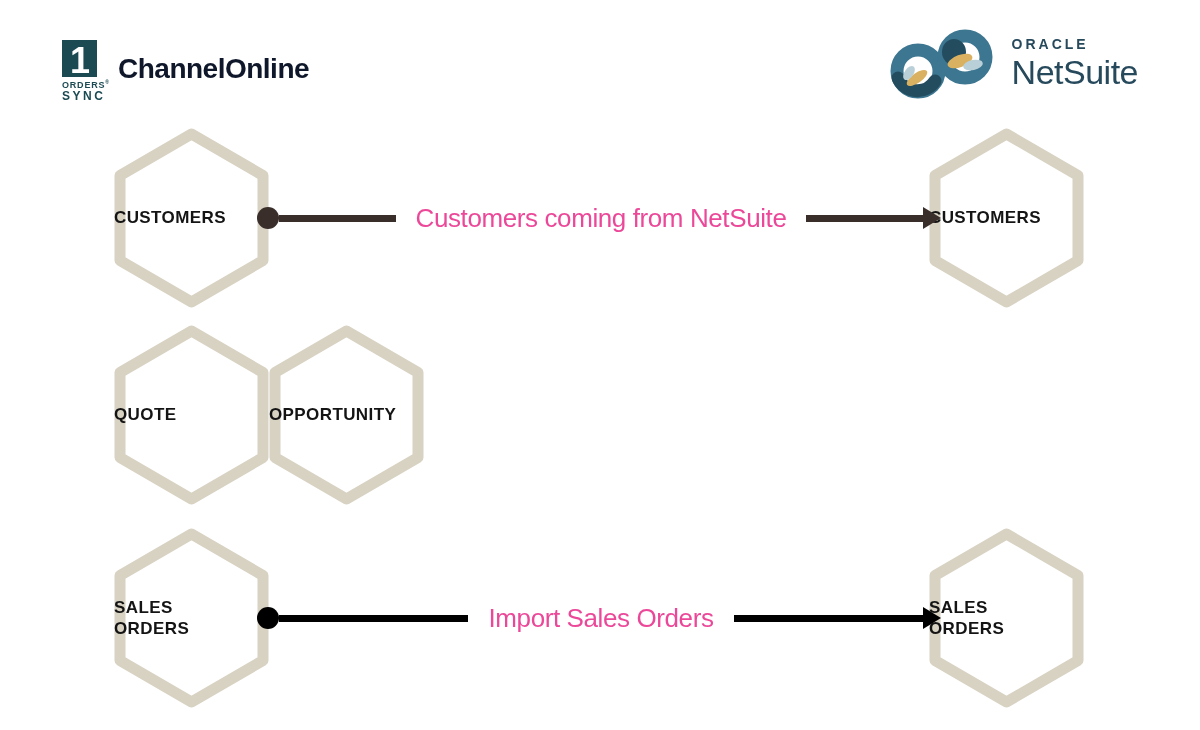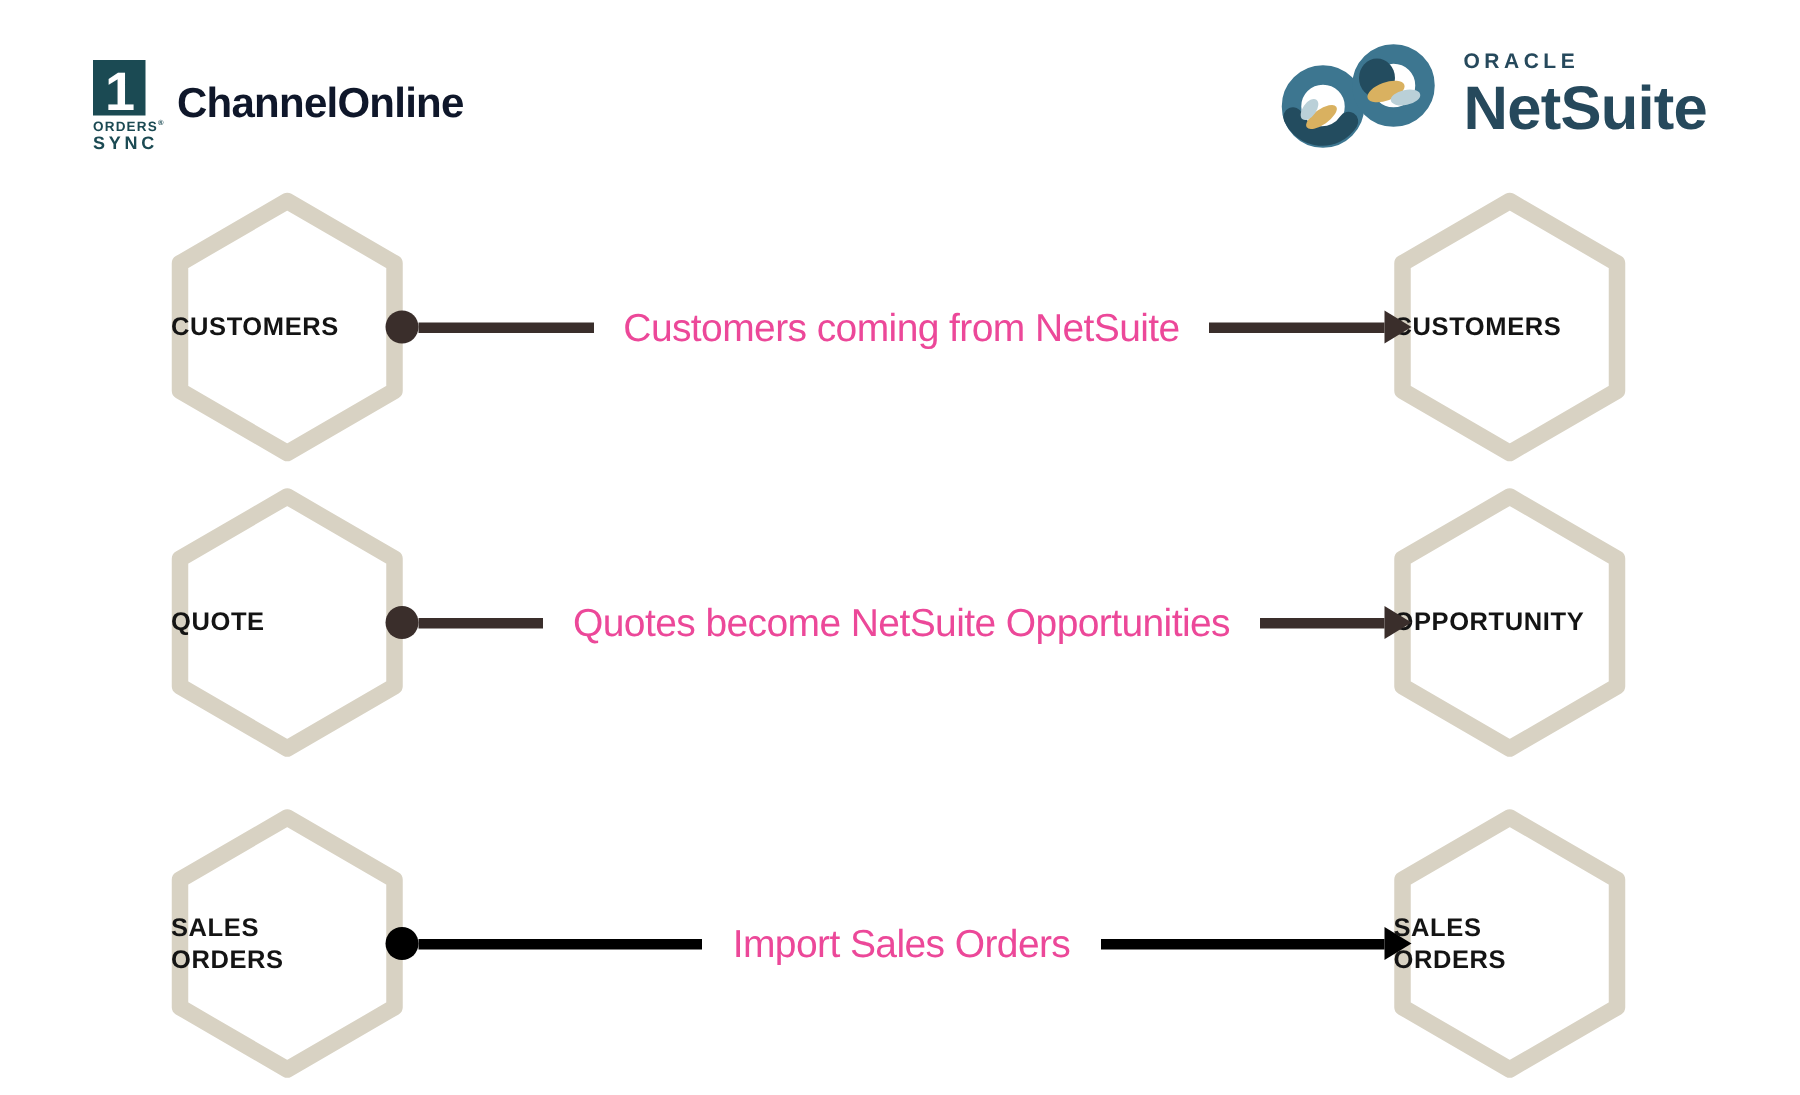--- a/index.html
+++ b/index.html
@@ -43,34 +43,34 @@
   .brand-right {
     position: absolute;
     right: 62px;
     top: 28px;
     display: flex;
     align-items: center;
     gap: 10px;
   }
   .ns-text { display: flex; flex-direction: column; align-items: flex-start; }
   .ns-oracle { font-size: 14px; font-weight: bold; letter-spacing: 3px; margin-bottom: 1px; }
-  .ns-name { font-size: 41px; font-weight: bold; letter-spacing: -0.5px; }
+  .ns-name { font-size: 34px; font-weight: normal; letter-spacing: -0.5px; }
 
   
   .flow-row {
     position: absolute;
     left: 114px;
     width: 970px;
     height: 180px;
     display: flex;
     align-items: center;
   }
   .row-1 { top: 128px; }
   .row-2 { top: 325px; }
-  .row-3 { top: 539px; }
+  .row-3 { top: 528px; }
 
   .hex {
     position: relative;
     width: 155px;
     height: 180px;
     flex: none;
     z-index: 1;
   }
   .hex svg { display: block; }
   .hex-label {
@@ -186,27 +186,20 @@
   <div class="flow-row row-2">
     <div class="hex">
       <svg width="155" height="180" viewBox="0 0 155 180">
         <polygon points="77.5,6 149,47.5 149,132.5 77.5,174 6,132.5 6,47.5" stroke-width="11" stroke-linejoin="round" style="stroke: rgb(216, 210, 195); fill: rgb(255, 255, 255);"></polygon>
       </svg>
       <div class="hex-label" style="color: rgb(20, 20, 20);">
         <span>QUOTE</span>
           <span></span>
       </div>
     </div>
-    <div class="connector">
-      <span class="dot" style="background-color: rgb(58, 46, 43);"></span>
-      <span class="line" style="background-color: rgb(58, 46, 43);"></span>
-      <span class="flow-label">Quotes become NetSuite Opportunities</span>
-      <span class="line" style="background-color: rgb(58, 46, 43);"></span>
-      <span class="arrowhead" style="border-left-color: rgb(58, 46, 43);"></span>
-    </div>
     <div class="hex">
       <svg width="155" height="180" viewBox="0 0 155 180">
         <polygon points="77.5,6 149,47.5 149,132.5 77.5,174 6,132.5 6,47.5" stroke-width="11" stroke-linejoin="round" style="stroke: rgb(216, 210, 195); fill: rgb(255, 255, 255);"></polygon>
       </svg>
       <div class="hex-label" style="color: rgb(20, 20, 20);">
         <span>OPPORTUNITY</span>
           <span></span>
       </div>
     </div>
   </div>

